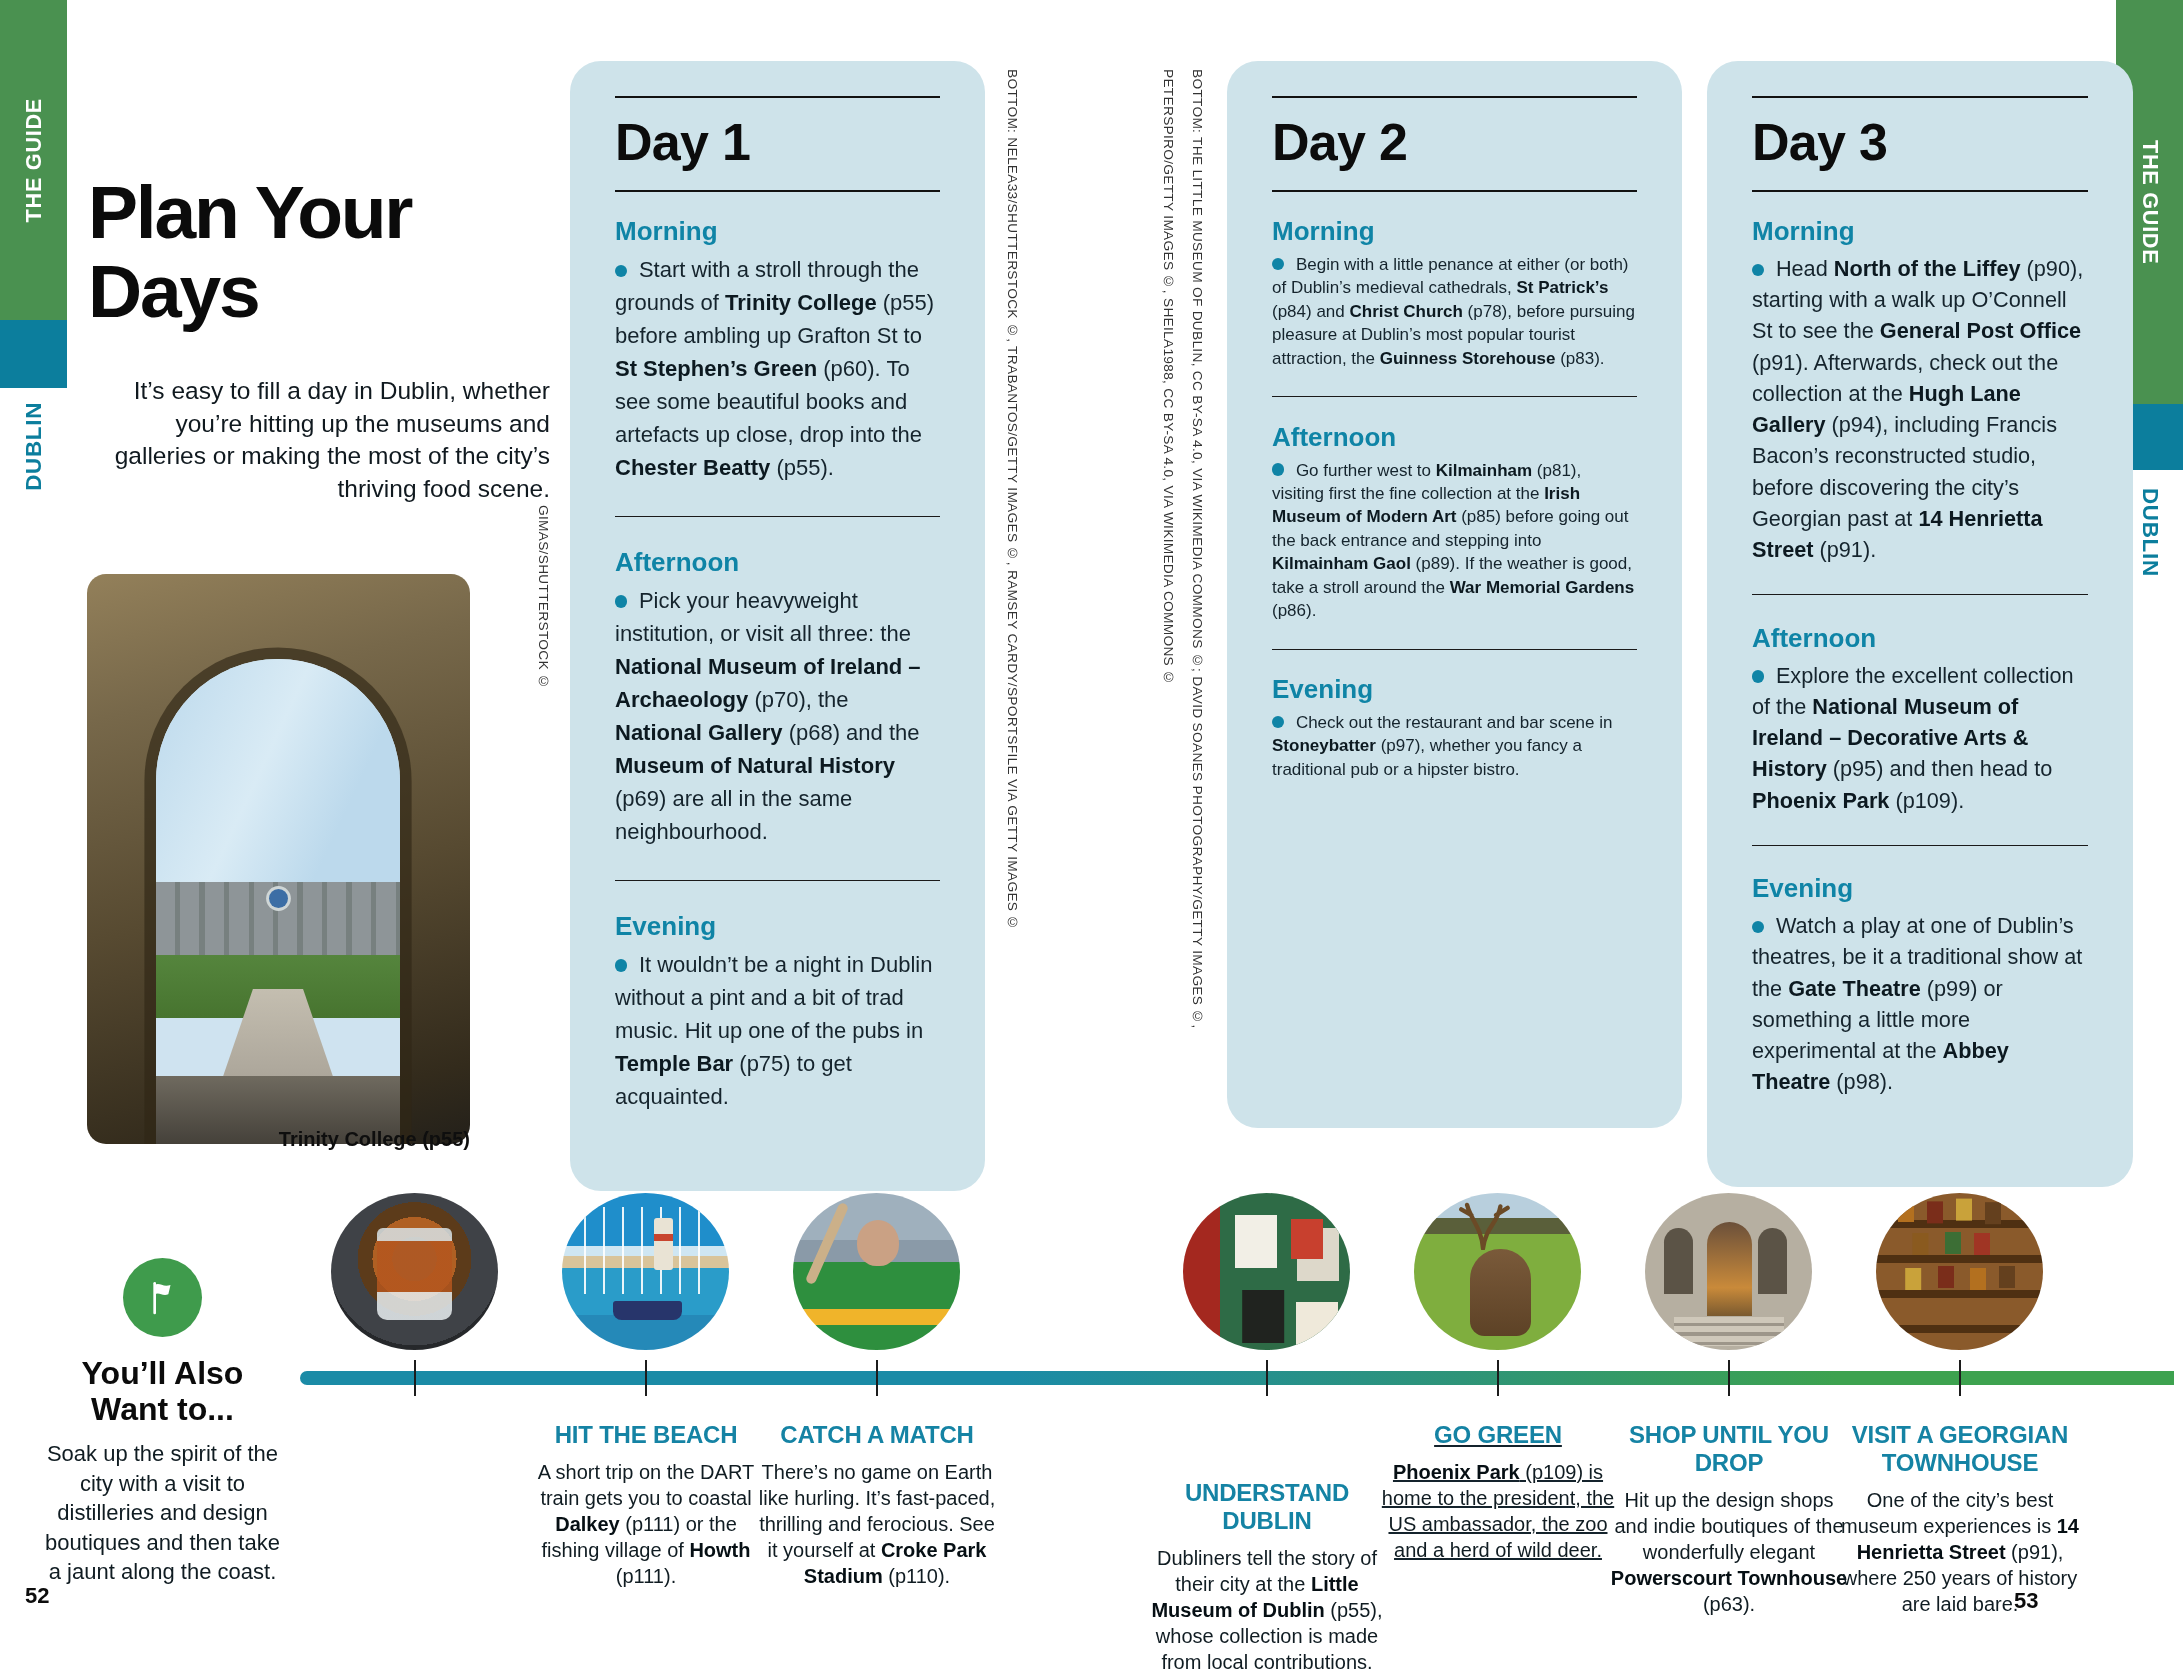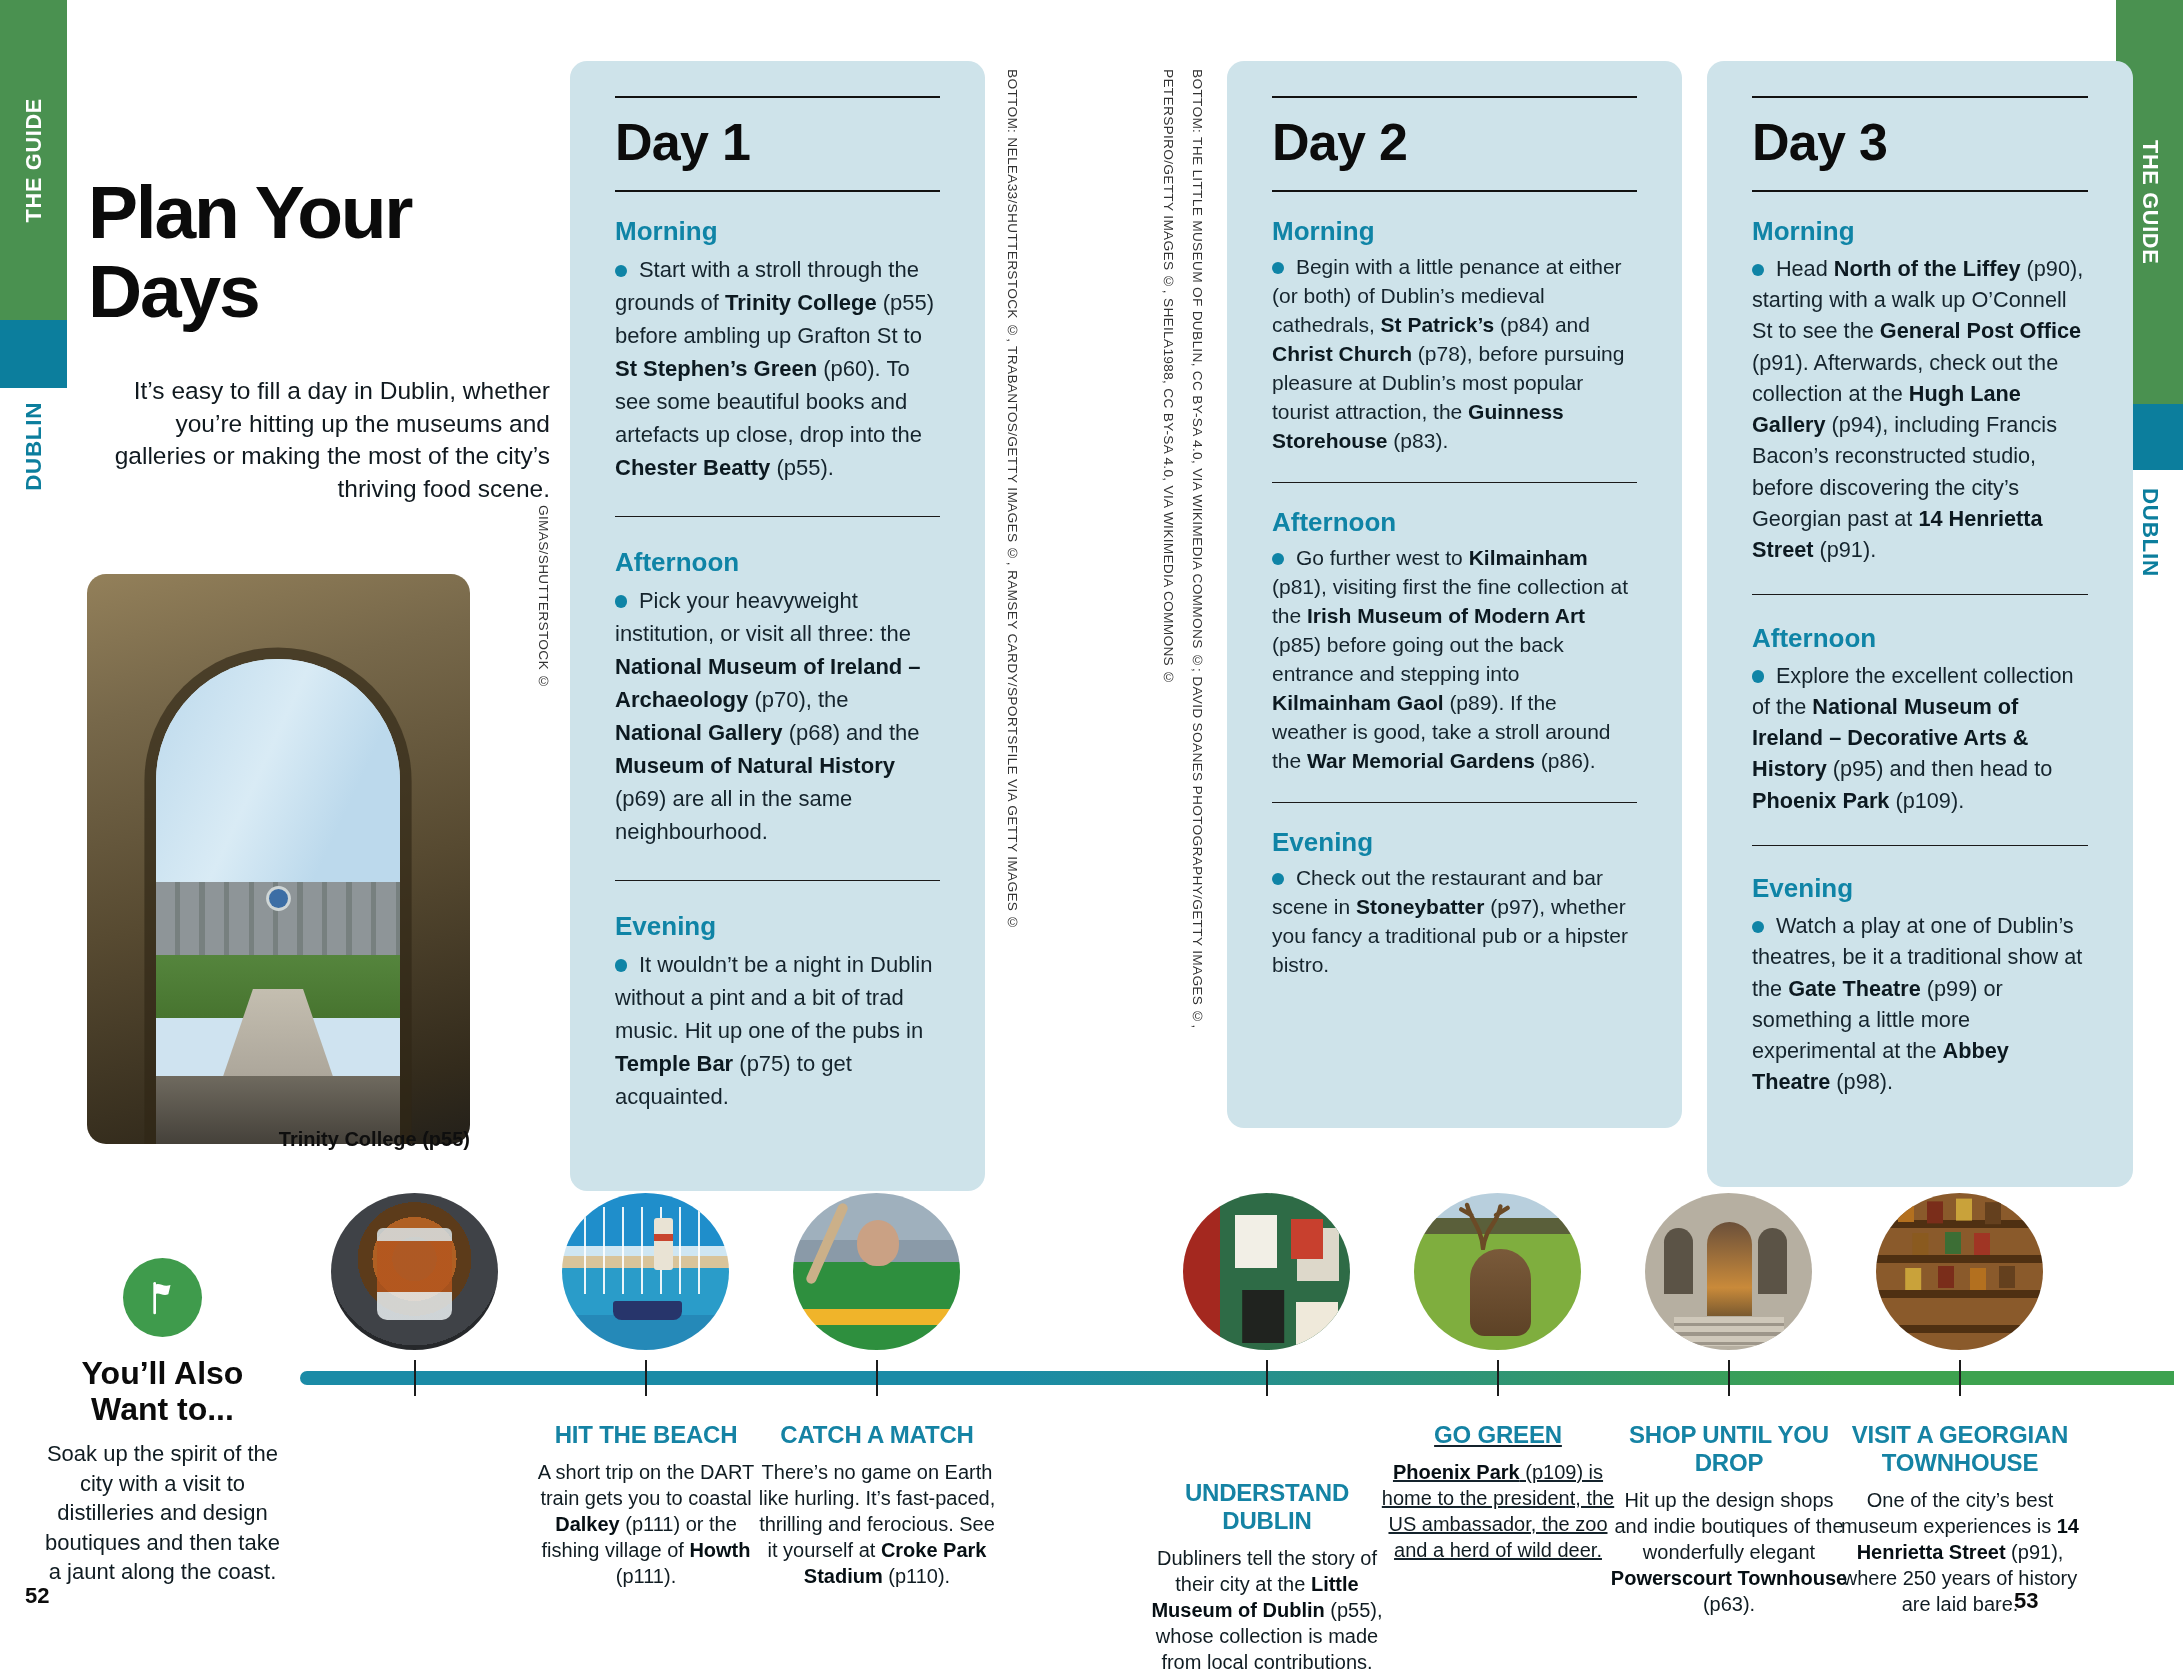--- a/index.html
+++ b/index.html
@@ -22,30 +22,30 @@
   .arch .sky{position:absolute;left:0;top:0;right:0;height:46%;background:linear-gradient(115deg,#bcd9ec 0%,#d9ebf5 45%,#bcd9ec 75%);}
   .arch .bld{position:absolute;left:0;top:46%;right:0;height:15%;background:repeating-linear-gradient(90deg,#8e9598 0 19px,#77807f 19px 24.5px);}
   .arch .clock{position:absolute;left:50%;top:47.5%;width:19px;height:19px;margin-left:-9.4px;border-radius:50%;background:#3c6ea5;box-shadow:0 0 0 2.9px #cfd6d6;}
   .arch .lawn{position:absolute;left:0;top:61%;right:0;height:13%;background:linear-gradient(#55853d,#47742f);}
   .arch .path{position:absolute;left:18%;top:68%;width:64%;height:32%;background:linear-gradient(#c4beb0,#9a948a);clip-path:polygon(34% 0,66% 0,100% 100%,0 100%);}
   .arch .ground{position:absolute;left:0;top:86%;right:0;height:14%;background:linear-gradient(#6f6a5f,#45413a);}
   .caption{font-size:20px;font-weight:700;color:#0e0e0e;}
   
   .credit{font-size:13.7px;letter-spacing:0.3px;color:#333;white-space:nowrap;}
   
-  .day-box{background:var(--boxblue);border-radius:17px;box-sizing:border-box;padding:35px 45px 29px;overflow:hidden;}
+  .day-box{background:var(--boxblue);border-radius:31px;box-sizing:border-box;padding:35px 45px 29px;overflow:hidden;}
   .rule{border-top:2.2px solid #121212;}
   .day-box h2{font-size:52px;font-weight:700;color:#0c0c0c;margin:14.4px 0 17.3px;letter-spacing:-0.7px;}
   .shead{font-size:26px;font-weight:700;color:var(--teal);margin:0 0 5.8px;}
   .entry{margin:4.3px 0 0;font-size:22px;line-height:1.5;color:#15242d;}
   .entry b{color:#0c1920;}
   .bullet{display:inline-block;width:12.3px;height:12.3px;border-radius:50%;background:var(--teal);margin-right:11.6px;}
   .sec{margin-top:24.5px;}
   .sec.sep{border-top:1.4px solid #1a1a1a;margin-top:32px;padding-top:30px;}
-  .day2 .entry{font-size:21px;line-height:1.38;}
+  .day2 .entry{font-size:17px;line-height:1.38;}
   .day2 .sec.sep{margin-top:26px;padding-top:24.5px;}
   .day3 .entry{font-size:21.7px;line-height:1.44;}
   .day3 .sec.sep{margin-top:29px;padding-top:27.4px;}
   
   .tbar{height:13.7px;border-radius:7.2px 0 0 7.2px;background:linear-gradient(90deg,#1b8ba6 0%,#1b8ba6 38%,#2e9478 62%,#3da24f 82%,#3da24f 100%);}
   .tick{width:2.2px;height:36px;background:#1c1c1c;}
   .oval{width:167px;height:157px;border-radius:50%;overflow:hidden;position:absolute;}
   .tl-col{width:238px;text-align:center;}
   .tl-title{font-size:24px;line-height:1.16;font-weight:700;color:#1583a4;letter-spacing:-0.2px;}
   .tl-body{font-size:20px;line-height:1.3;color:#101c22;margin-top:10px;}

